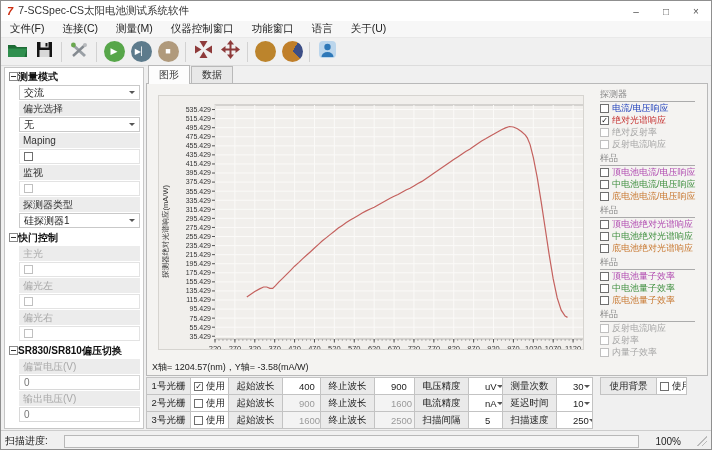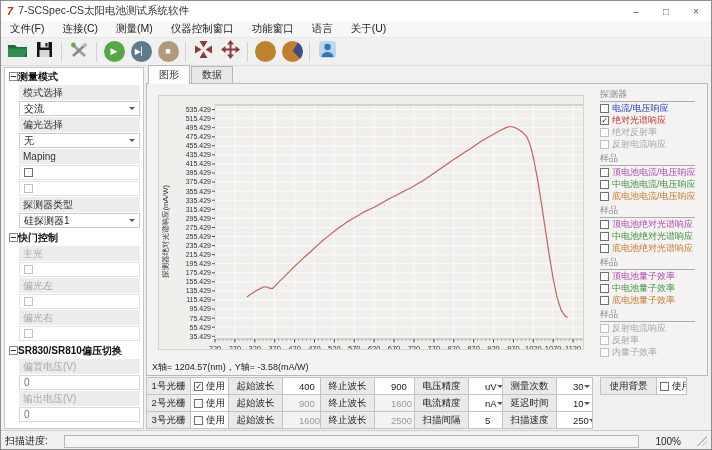--- a/index.html
+++ b/index.html
@@ -180,34 +180,34 @@
     </span>
   </div>
 
   <div class="content">
 
     <div class="left">
         <div class="sec-h">
           <span class="collapse"></span>
           <span>测量模式</span>
         </div>
-        <div class="lrow lab">模式选择</div>
         <div class="lrow sel">
           <span>交流</span>
           <span class="dd-ar"></span>
         </div>
         <div class="lrow lab">偏光选择</div>
         <div class="lrow sel">
           <span>无</span>
           <span class="dd-ar"></span>
         </div>
         <div class="lrow lab">Maping</div>
         <div class="lrow chk">
           <span class="cb"></span>
         </div>
+        <div class="lrow lab">监视</div>
         <div class="lrow chk">
           <span class="cb dis"></span>
         </div>
         <div class="lrow lab">探测器类型</div>
         <div class="lrow sel">
           <span>硅探测器1</span>
           <span class="dd-ar"></span>
         </div>
         <div class="sec-h">
           <span class="collapse"></span>

